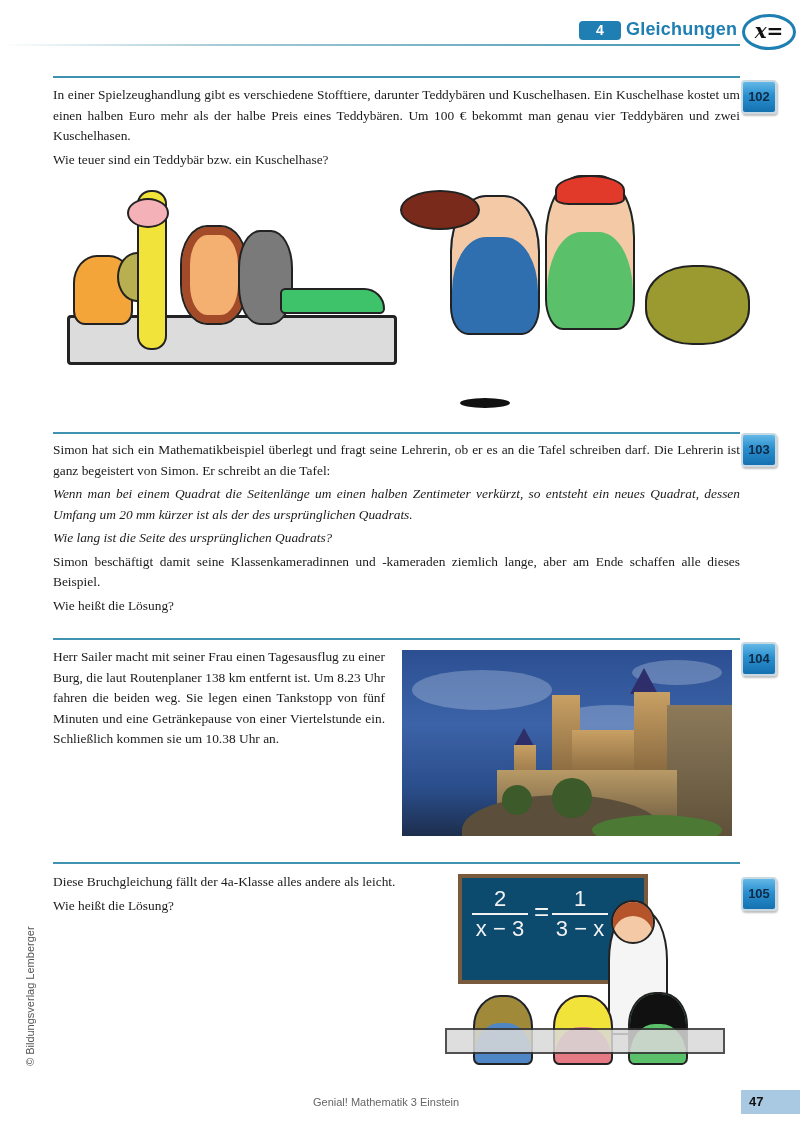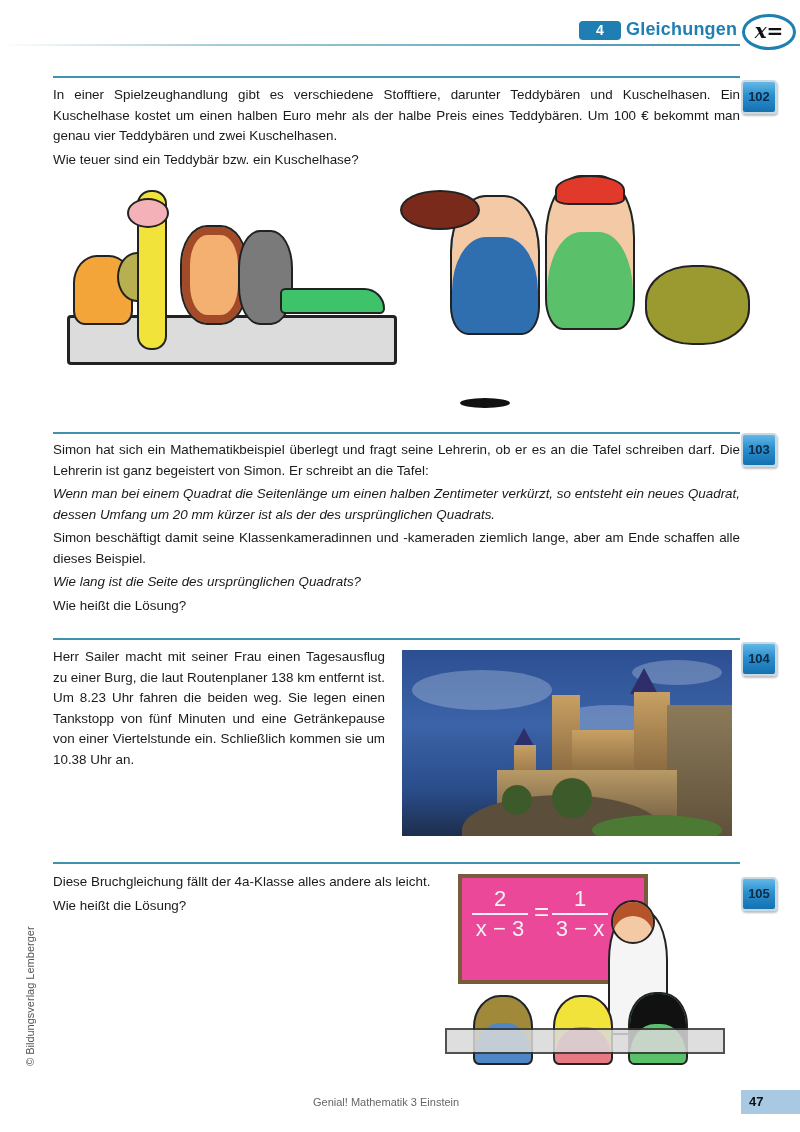--- a/index.html
+++ b/index.html
@@ -19,21 +19,21 @@
     position: absolute; left: 626px; top: 19px; font-size: 18px; font-weight: bold;
     color: #1f7fb3; letter-spacing: 0.2px; text-align: right;
   }
   .chapter-logo {
     position: absolute; left: 742px; top: 14px; width: 54px; height: 36px;
     border: 3px solid #1f7fb3; border-radius: 50%; background: #fff;
     font-family: "DejaVu Serif", serif; font-style: italic; font-weight: bold;
     font-size: 20px; text-align: center; line-height: 28px; color: #111;
   }
 
-  .section { position: absolute; left: 53px; width: 687px; }
+  .section { position: absolute; left: 53px; width: 687px; font-family: Liberation Serif, serif; }
   .section-rule { position: absolute; left: 53px; width: 687px; height: 2px; background: #3f93b0; }
   .num-badge {
     position: absolute; left: 741px; width: 36px; height: 34px; border-radius: 4px;
     background: linear-gradient(to bottom, #63b8e6 0%, #2a8fcf 45%, #1571b0 100%);
     border: 2px solid #c9d9e4; box-shadow: 1px 2px 2px rgba(0,0,0,0.25);
     color: #0e2a44; font-weight: bold; font-size: 13px; text-align: center; line-height: 30px;
   }
   p.t { font-size: 13.4px; line-height: 20.5px; text-align: justify; margin-bottom: 3px; }
   p.t.it { font-style: italic; }
   .nowrap-last { text-align-last: left; }
@@ -48,21 +48,21 @@
   .castle { position: absolute; left: 402px; top: 650px; width: 330px; height: 186px; overflow: hidden;
     background: linear-gradient(to bottom, #2c4f92 0%, #3c63a8 40%, #2a4d8a 75%, #1d2e4d 100%); }
   .castle .cloud { position: absolute; background: rgba(190,205,230,0.35); border-radius: 50%; }
   .castle .wall { position: absolute; background: linear-gradient(to bottom, #c8a064, #8a6a40); }
   .castle .tower-roof { position: absolute; width: 0; height: 0; border-left: 14px solid transparent; border-right: 14px solid transparent; border-bottom: 26px solid #2e2e6a; }
   .castle .hill { position: absolute; background: #5b4f3c; border-radius: 50% 50% 0 0; }
   .castle .bush { position: absolute; background: #3c5a2a; border-radius: 50%; }
 
   
   .classroom { position: absolute; left: 443px; top: 870px; width: 285px; height: 205px; }
-  .board { position: absolute; left: 15px; top: 4px; width: 190px; height: 110px; background: #ec4899;
+  .board { position: absolute; left: 15px; top: 4px; width: 190px; height: 110px; background: #0c4a6e;
     border: 4px solid #7a5a3c; }
   .frac { position: absolute; color: #f2f2f2; font-size: 22px; text-align: center; }
   .frac .bar { display: block; height: 2px; background: #f2f2f2; margin: 1px 0; }
   .eq-sign { position: absolute; color: #f2f2f2; font-size: 26px; }
   .desk { position: absolute; left: 2px; top: 158px; width: 280px; height: 26px; background: #d9d9d9; border: 2px solid #333; }
   .kid { position: absolute; border: 2px solid #222; }
 
   .copyright {
     position: absolute; left: 24px; top: 1066px; transform-origin: left top; transform: rotate(-90deg);
     font-size: 11px; color: #555; white-space: nowrap;
@@ -103,22 +103,22 @@
   <div class="animal" style="left:500px;top:5px;width:70px;height:30px;background:#e23a2a;border-radius:50% 50% 20% 20%;"></div>
   <div class="animal" style="left:590px;top:95px;width:105px;height:80px;background:#9a9a30;border-radius:45%;"></div>
   <div class="animal" style="left:405px;top:228px;width:50px;height:10px;background:#111;border-radius:50%;border:none;"></div>
 </div>
 
 <div class="section-rule" style="top:432px;"></div>
 <div class="num-badge" style="top:433px;">103</div>
 <div class="section" style="top:440px;">
   <p class="t">Simon hat sich ein Mathematikbeispiel überlegt und fragt seine Lehrerin, ob er es an die Tafel schreiben darf. Die Lehrerin ist ganz begeistert von Simon. Er schreibt an die Tafel:</p>
   <p class="t it">Wenn man bei einem Quadrat die Seitenlänge um einen halben Zentimeter verkürzt, so entsteht ein neues Quadrat, dessen Umfang um 20 mm kürzer ist als der des ursprünglichen Quadrats.</p>
+  <p class="t it">Wie lang ist die Seite des ursprünglichen Quadrats?</p>
   <p class="t">Simon beschäftigt damit seine Klassenkameradinnen und -kameraden ziemlich lange, aber am Ende schaffen alle dieses Beispiel.</p>
-  <p class="t it">Wie lang ist die Seite des ursprünglichen Quadrats?</p>
   <p class="t">Wie heißt die Lösung?</p>
 </div>
 
 <div class="section-rule" style="top:638px;"></div>
 <div class="num-badge" style="top:642px;">104</div>
 <div class="section" style="top:647px;width:332px;">
   <p class="t">Herr Sailer macht mit seiner Frau einen Tagesausflug zu einer Burg, die laut Routenplaner 138 km entfernt ist. Um 8.23 Uhr fahren die beiden weg. Sie legen einen Tankstopp von fünf Minuten und eine Getränkepause von einer Viertelstunde ein. Schließlich kommen sie um 10.38 Uhr an.</p>
 </div>
 <div class="castle">
   <div class="cloud" style="left:10px;top:20px;width:140px;height:40px;"></div>

